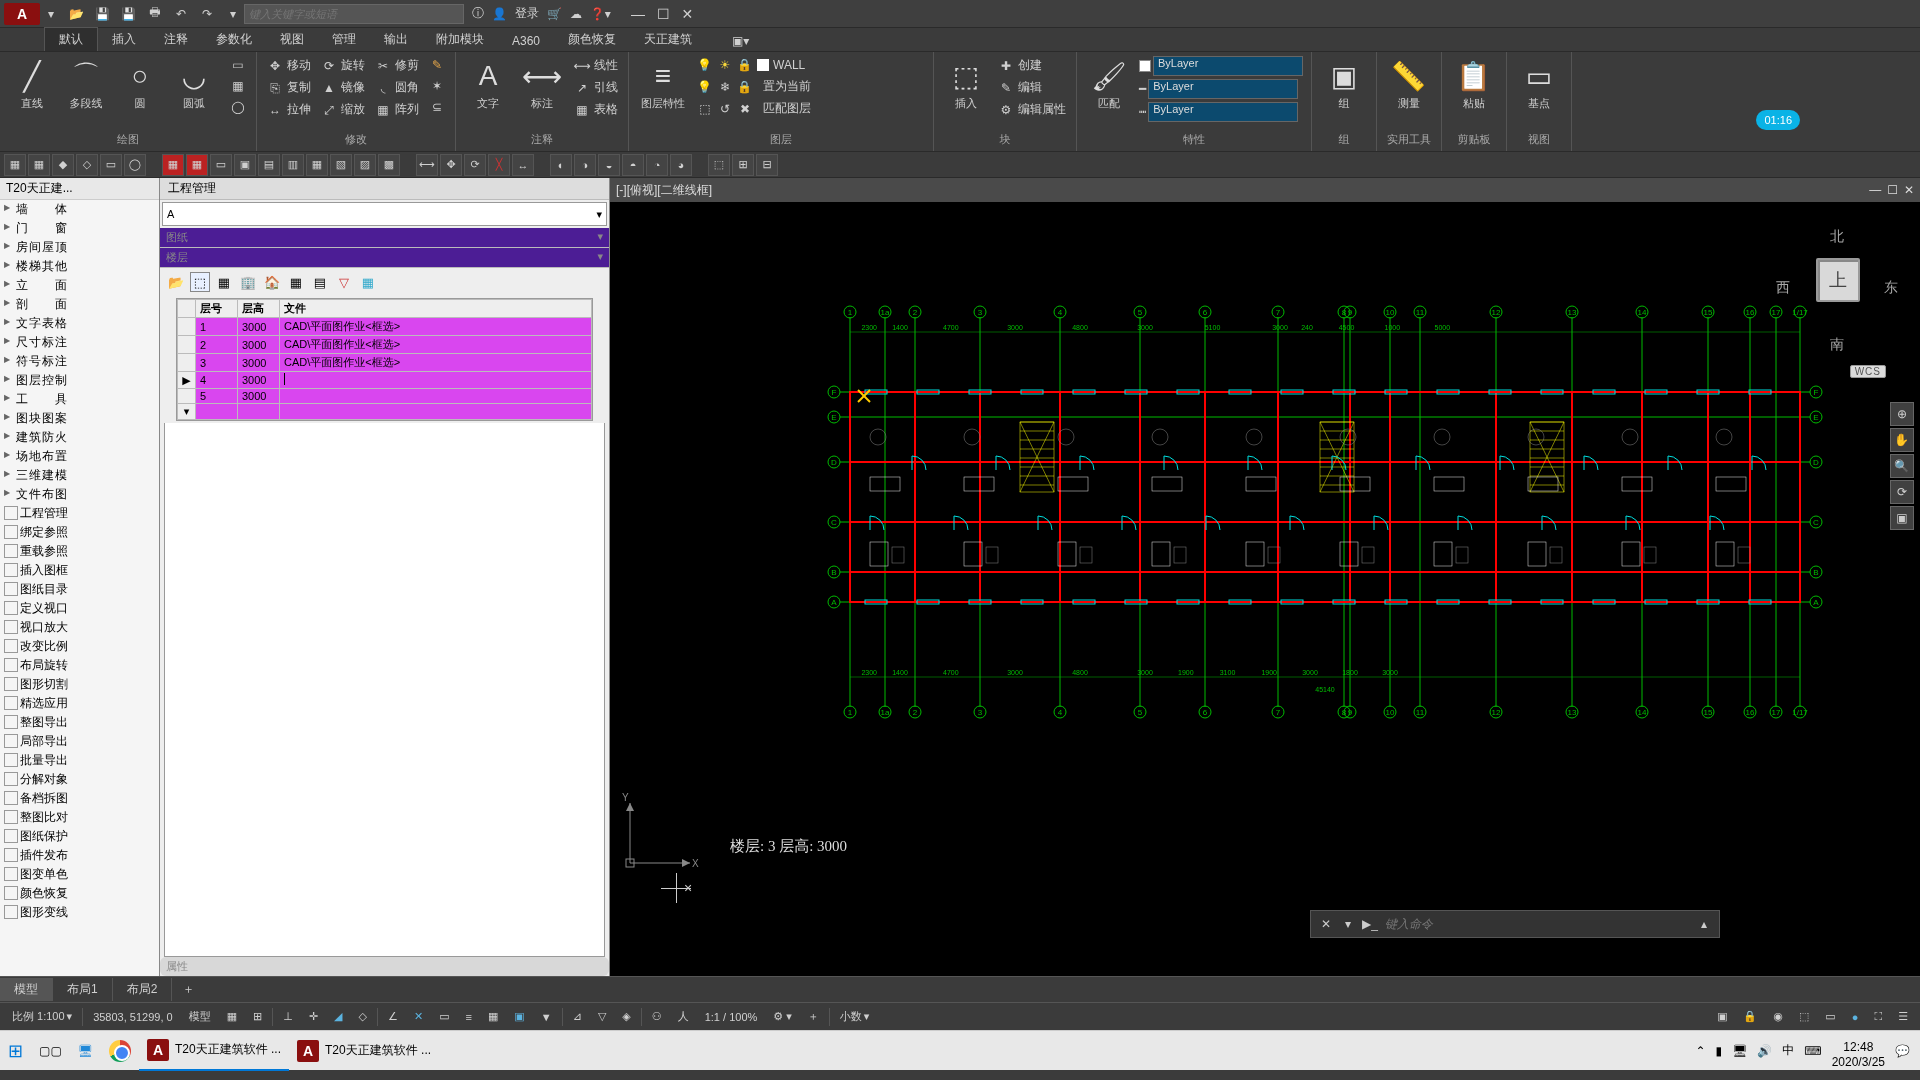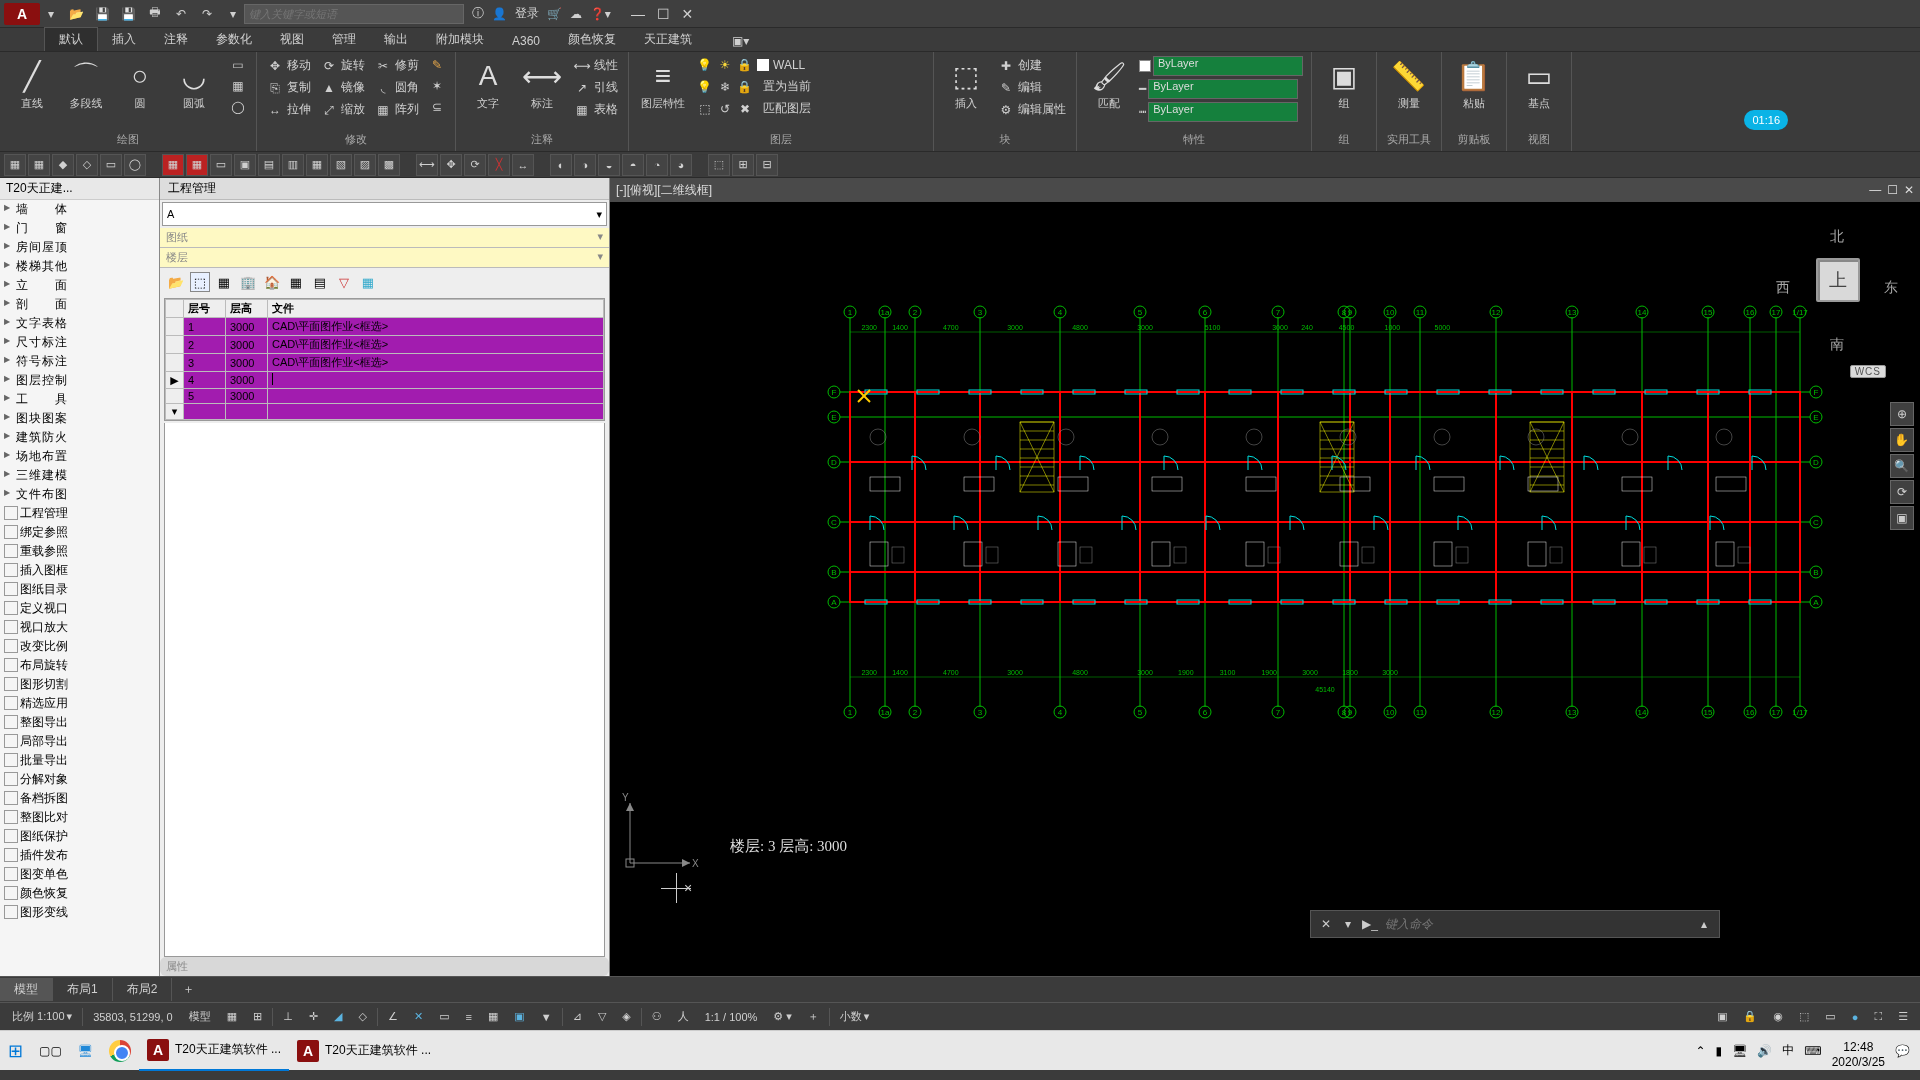--- a/index.html
+++ b/index.html
@@ -28,43 +28,43 @@
 .ribbon-group { border-right: 1px solid #555; padding: 4px 8px; display: flex; flex-direction: column; justify-content: space-between; position: relative; }
 .ribbon-group .grp-body { display: flex; gap: 6px; align-items: flex-start; flex: 1; }
 .ribbon-group .grp-label { text-align: center; color: #aaa; font-size: 11px; padding-top: 2px; }
 .ribbon-big { display: flex; flex-direction: column; align-items: center; gap: 2px; cursor: pointer; padding: 2px 4px; }
 .ribbon-big .ico { width: 40px; height: 36px; display: flex; align-items: center; justify-content: center; font-size: 28px; color: #ddd; }
 .ribbon-big .lbl { font-size: 11px; }
 .ribbon-col { display: flex; flex-direction: column; gap: 3px; }
 .ribbon-row { display: flex; align-items: center; gap: 4px; cursor: pointer; padding: 1px 2px; }
 .ribbon-row .mini-ico { width: 16px; height: 16px; display: inline-flex; align-items: center; justify-content: center; font-size: 12px; }
 .ribbon-dd { display: flex; align-items: center; gap: 2px; }
-.ribbon-dd select, .ribbon-dd .combo { height: 20px; background: #15803d; border: 1px solid #666; color: #ddd; padding: 0 4px; font-size: 11px; }
+.ribbon-dd select, .ribbon-dd .combo { height: 20px; background: #0c4a6e; border: 1px solid #666; color: #ddd; padding: 0 4px; font-size: 11px; }
 
 
 .smalltoolbar { height: 26px; background: #3b3b3b; display: flex; align-items: center; gap: 2px; padding: 0 4px; border-bottom: 1px solid #2a2a2a; }
 .smalltoolbar .btn { width: 22px; height: 22px; display: flex; align-items: center; justify-content: center; cursor: pointer; background: #444; border: 1px solid #555; font-size: 11px; }
 
 
 .main { display: flex; height: 798px; }
 .left-panel { width: 160px; background: #f5f5f5; color: #000; display: flex; flex-direction: column; border-right: 1px solid #888; }
 .left-panel .lp-header { background: #e8e8e8; padding: 2px 6px; border-bottom: 1px solid #ccc; font-size: 12px; }
 .lp-list { flex: 1; overflow: auto; font-size: 12px; }
 .lp-item { padding: 1px 4px 1px 16px; cursor: pointer; position: relative; letter-spacing: 1px; }
 .lp-item.expandable::before { content: "▶"; position: absolute; left: 4px; font-size: 8px; color: #666; top: 3px; }
 .lp-item-2 { padding: 1px 4px 1px 20px; cursor: pointer; position: relative; }
 .lp-item-2::before { content: ""; width: 12px; height: 12px; border: 1px solid #999; position: absolute; left: 4px; top: 2px; }
 
 .center-panel { width: 450px; background: #eeeeee; color: #000; border-right: 1px solid #888; display: flex; flex-direction: column; }
 .center-panel .cp-title { background: #ddd; padding: 2px 8px; font-size: 12px; border-bottom: 1px solid #bbb; }
 .cp-dropdown { height: 24px; border: 1px solid #999; margin: 2px; background: #fff; display: flex; align-items: center; padding: 0 4px; font-size: 11px; }
-.cp-section-hdr { background: #fef9c3; color: #888; padding: 2px 6px; font-size: 11px; border-bottom: 1px solid #bbb; display:flex; justify-content:space-between; }
+.cp-section-hdr { background: #4c1d95; color: #888; padding: 2px 6px; font-size: 11px; border-bottom: 1px solid #bbb; display:flex; justify-content:space-between; }
 .cp-toolbar { height: 28px; display: flex; align-items: center; gap: 4px; padding: 0 6px; }
 .cp-toolbar .tb { width: 20px; height: 20px; display:flex; align-items:center; justify-content:center; cursor:pointer; border: 1px solid transparent; font-size: 13px; }
-.cp-table { border: 1px solid #999; margin: 2px 4px; background: #a21caf; font-size: 11px; }
+.cp-table { border: 1px solid #999; margin: 2px 16px; background: #d946ef; font-size: 11px; }
 .cp-table table { border-collapse: collapse; width: 100%; }
 .cp-table th, .cp-table td { border: 1px solid #bbb; padding: 1px 4px; text-align: left; }
 .cp-table th { background: #eee; }
 .cp-table-space { flex: 1; background: #fff; margin: 0 4px; border: 1px solid #999; border-top: none; }
 .cp-attr { background: #d8d8d8; color:#888; padding: 2px 6px; font-size: 11px; border-radius: 6px; }
 
 .viewport-wrap { flex: 1; background: #3b3b3b; display: flex; flex-direction: column; }
 .viewport-head { height: 24px; background: #4a4a4a; display: flex; align-items: center; padding: 0 6px; font-size: 12px; color: #ddd; justify-content: space-between; }
 .viewport-head .vh-ctrl { display: flex; gap: 6px; }
 .viewport-head .vh-ctrl span { cursor: pointer; }
@@ -103,21 +103,21 @@
 .ucs svg { width: 80px; height: 80px; }
 
 
 .crosshair { position: absolute; bottom: 88px; left: 66px; pointer-events:none; }
 .crosshair .h { position:absolute; width: 30px; height: 1px; background:#ccc; top: 0; left: -15px; }
 .crosshair .v { position:absolute; width: 1px; height: 30px; background:#ccc; top: -15px; left: 0; }
 .crosshair .x { position:absolute; color:#ccc; font-size:14px; top:-8px; left:8px; }
 
 
 .floor-text { position: absolute; bottom: 120px; left: 120px; color: #ddd; font-size: 15px; font-family: Liberation Serif, serif; }
-.time-badge { position: absolute; top: 110px; right: 132px; background: #0ab3e6; color: #fff; padding: 4px 8px; border-radius: 12px; font-size: 11px; z-index: 100; }
+.time-badge { position: absolute; top: 110px; right: 120px; background: #0ab3e6; color: #fff; padding: 4px 8px; border-radius: 12px; font-size: 11px; z-index: 100; }
 
 .cmdline { height: 28px; background: #333; display: flex; align-items: center; padding: 0 4px; position: absolute; bottom: 38px; left: 700px; right: 200px; border: 1px solid #555; z-index: 10;}
 .cmdline .cmd-btn { width: 22px; height: 22px; display:flex;align-items:center;justify-content:center; color:#ccc; cursor:pointer; }
 .cmdline input { flex: 1; background: transparent; border: none; color: #888; font-style: italic; font-size: 12px; outline:none; padding:0 4px; }
 
 
 .bottomtabs { height: 26px; background: #3b3b3b; display: flex; align-items: center; border-top: 1px solid #555; }
 .bottomtabs .btab { padding: 3px 14px; font-size: 12px; cursor: pointer; border-right: 1px solid #555; }
 .bottomtabs .btab.active { background: #555; }
 .bottomtabs .add { padding: 3px 10px; cursor: pointer; }

